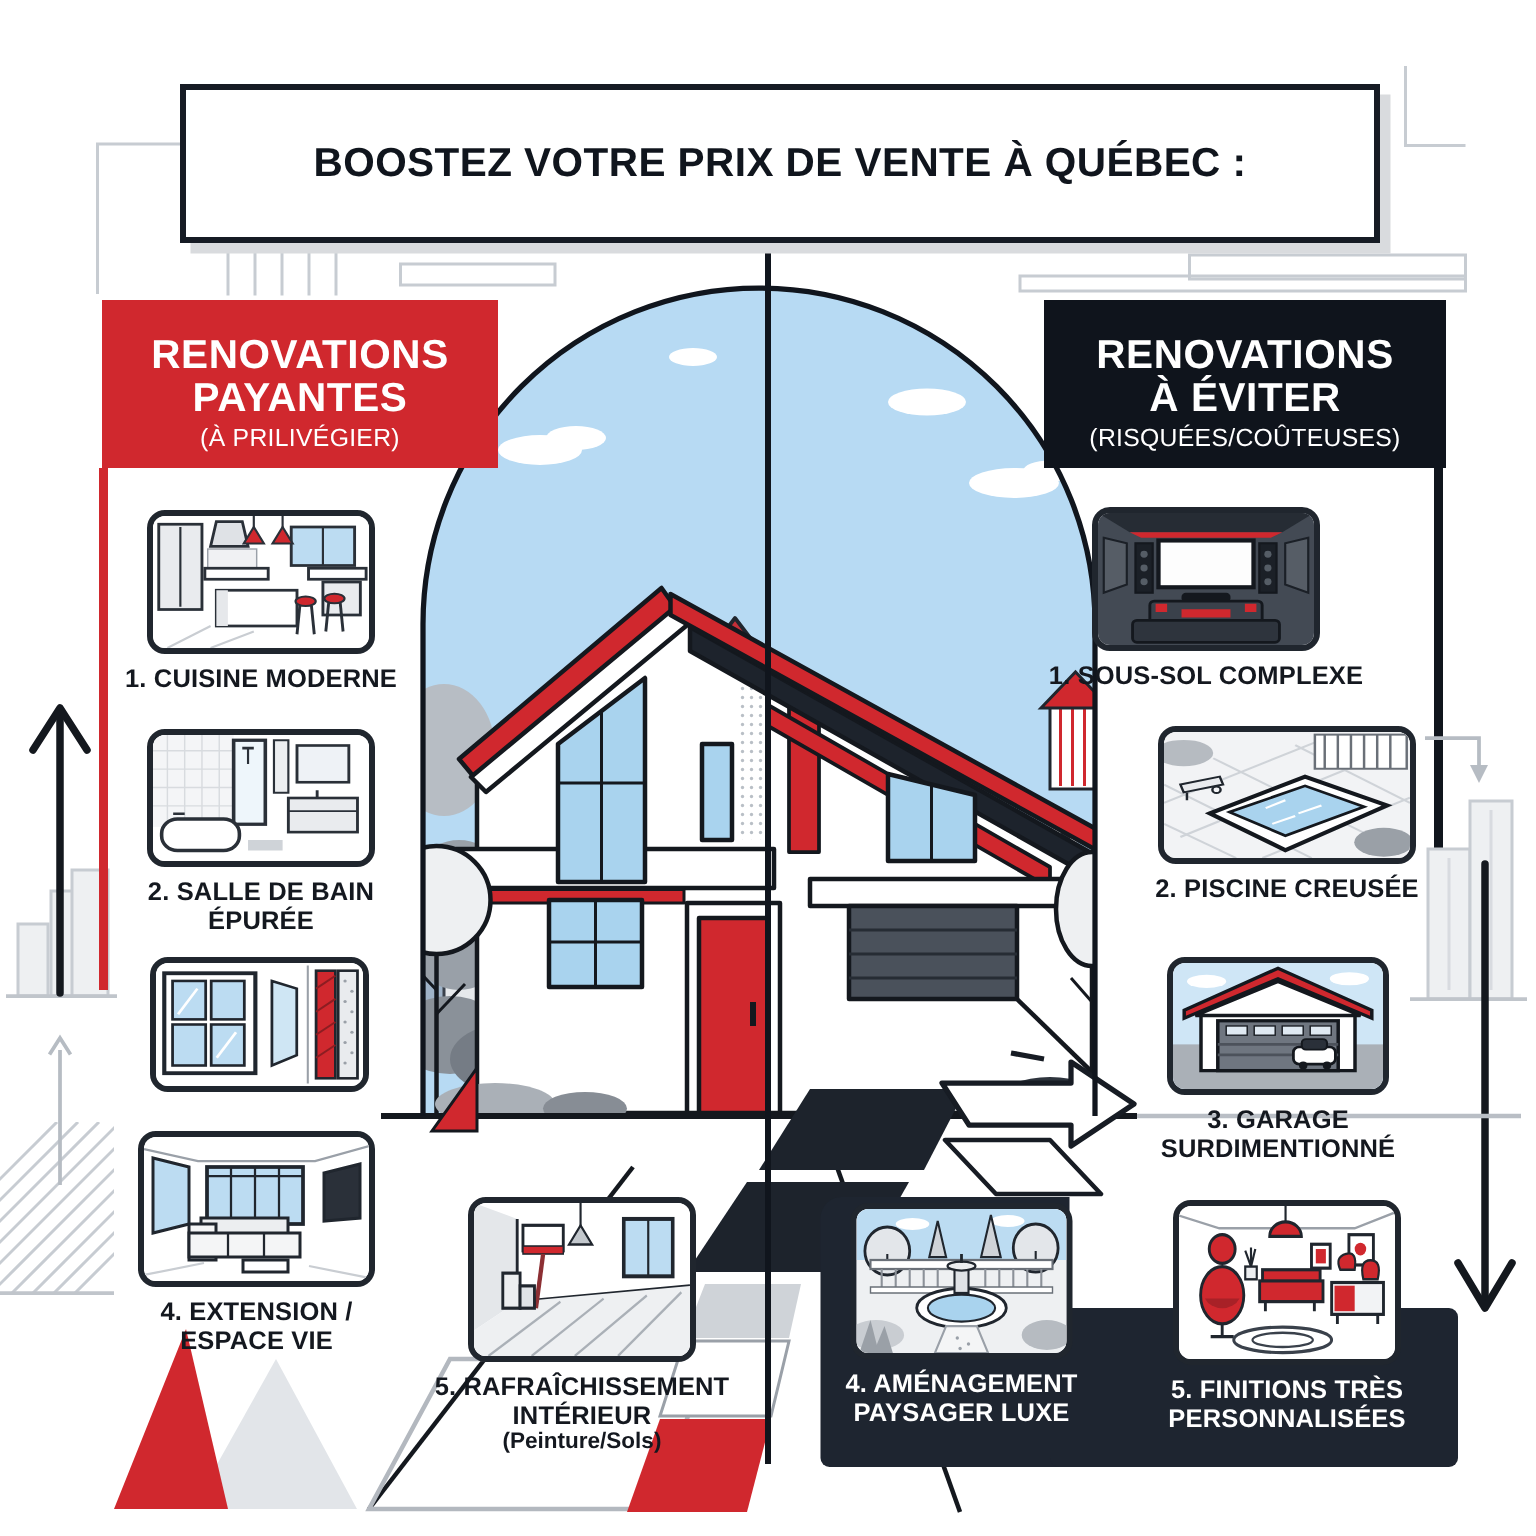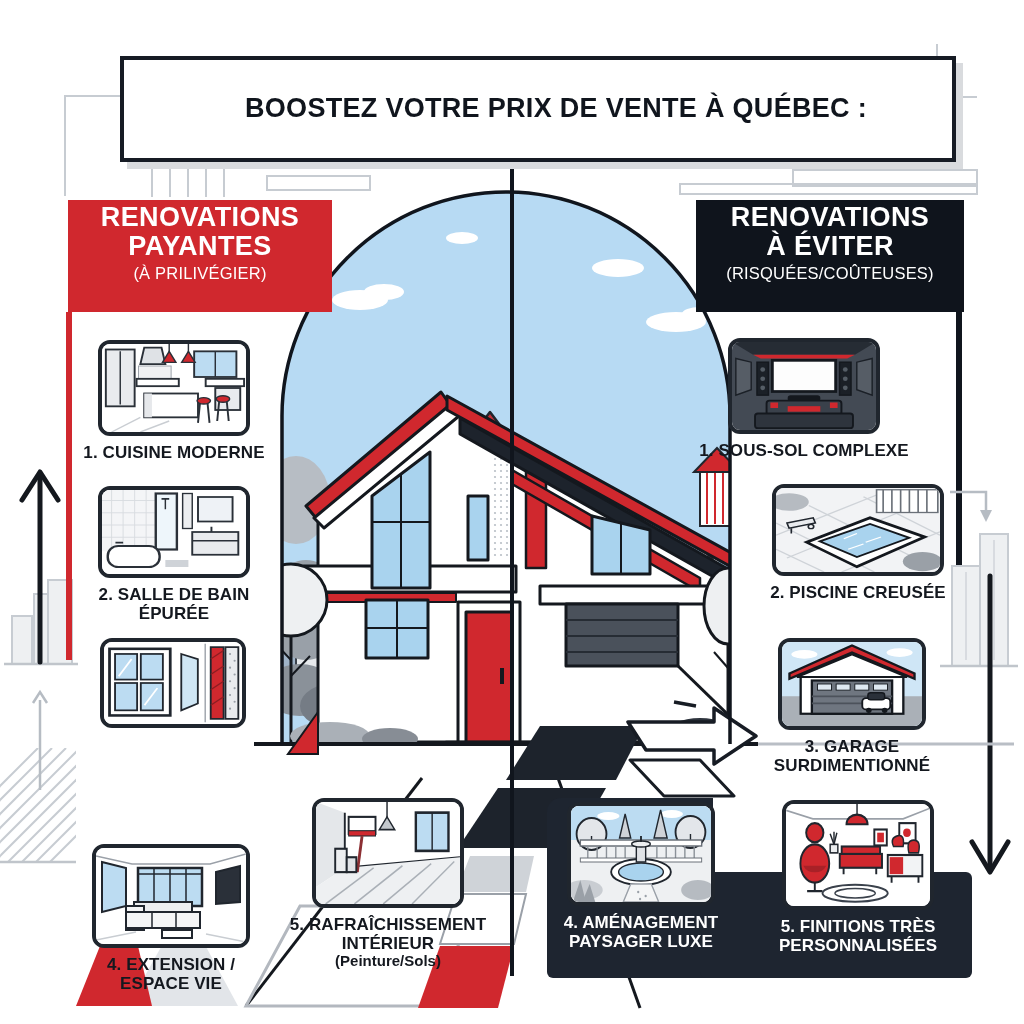--- a/index.html
+++ b/index.html
@@ -2,23 +2,23 @@
 <html><head>
 <meta charset="utf-8">
 <style>
   html,body{margin:0;padding:0;background:#ffffff;}
   .stage{position:relative;width:1024px;height:1024px;background:#ffffff;overflow:hidden;
          font-family:"Liberation Sans","DejaVu Sans",sans-serif;}
   .scene-svg{position:absolute;left:0;top:0;width:1024px;height:1024px;z-index:1;}
   .panel-dark{position:absolute;z-index:2;background:#1e2530;}
   .title-box{position:absolute;left:120px;top:56px;width:792px;height:98px;z-index:5;
              background:#ffffff;border:4px solid #161b24;box-shadow:7px 7px 0 #d9dbde;
-             display:flex;flex-direction:column;justify-content:center;align-items:center;padding-left:36px;}
+             display:flex;flex-direction:column;justify-content:center;align-items:center;}
   .title-line{font-size:27px;font-weight:800;letter-spacing:.3px;color:#10151d;line-height:1.3;white-space:nowrap;}
-  .hdr{position:absolute;z-index:5;color:#ffffff;text-align:center;padding-top:3px;box-sizing:border-box;}
+  .hdr{position:absolute;z-index:5;color:#ffffff;text-align:center;padding-top:22px;box-sizing:border-box;}
   .hdr-left{left:68px;top:200px;width:264px;height:112px;background:#d0282e;}
   .hdr-right{left:696px;top:200px;width:268px;height:112px;background:#0f141c;}
   .hdr-line{font-size:27px;font-weight:800;line-height:1.07;letter-spacing:.4px;}
   .hdr-sub{font-size:16.5px;font-weight:400;margin-top:3px;letter-spacing:.2px;}
   .item{position:absolute;z-index:3;}
   .thumb{width:100%;height:100%;background:#ffffff;border:4px solid #20262e;border-radius:12px;
          overflow:hidden;box-sizing:border-box;}
   .thumb svg{display:block;width:100%;height:100%;}
   .cap{position:absolute;top:calc(100% + 7px);left:50%;transform:translateX(-50%);
        text-align:center;font-size:17px;font-weight:800;color:#14181f;line-height:1.12;letter-spacing:.1px;}
@@ -422,21 +422,21 @@
             <circle cx="137" cy="46" r="1.2"></circle>
             <circle cx="142" cy="54" r="1.2"></circle>
           <circle cx="137" cy="62" r="1.2"></circle>
             <circle cx="142" cy="70" r="1.2"></circle>
             <circle cx="137" cy="78" r="1.2"></circle>
         </g>
       </svg>
     </div>
   </div>
 
-  <div class="item" style="left:92px;top:844px;width:158px;height:104px;">
+  <div class="item" style="left:92px;top:754px;width:158px;height:104px;">
     <div class="thumb">
       <svg viewBox="0 0 150 96" preserveAspectRatio="none">
         <rect width="150" height="96" fill="#ffffff"></rect>
         <polyline points="0,8 36,16 114,16 150,6" fill="none" stroke="#9aa0a8" stroke-width="1.5"></polyline>
         <rect x="42" y="20" width="64" height="38" fill="#bcdcf2" stroke="#20262e" stroke-width="2.5"></rect>
         <line x1="58" y1="20" x2="58" y2="58" stroke="#20262e" stroke-width="1.5"></line>
         <line x1="74" y1="20" x2="74" y2="58" stroke="#20262e" stroke-width="1.5"></line>
         <line x1="90" y1="20" x2="90" y2="58" stroke="#20262e" stroke-width="1.5"></line>
         <line x1="42" y1="26" x2="106" y2="26" stroke="#20262e" stroke-width="1.5"></line>
         <polygon points="6,14 30,20 30,58 6,64" fill="#bcdcf2" stroke="#20262e" stroke-width="2"></polygon>

